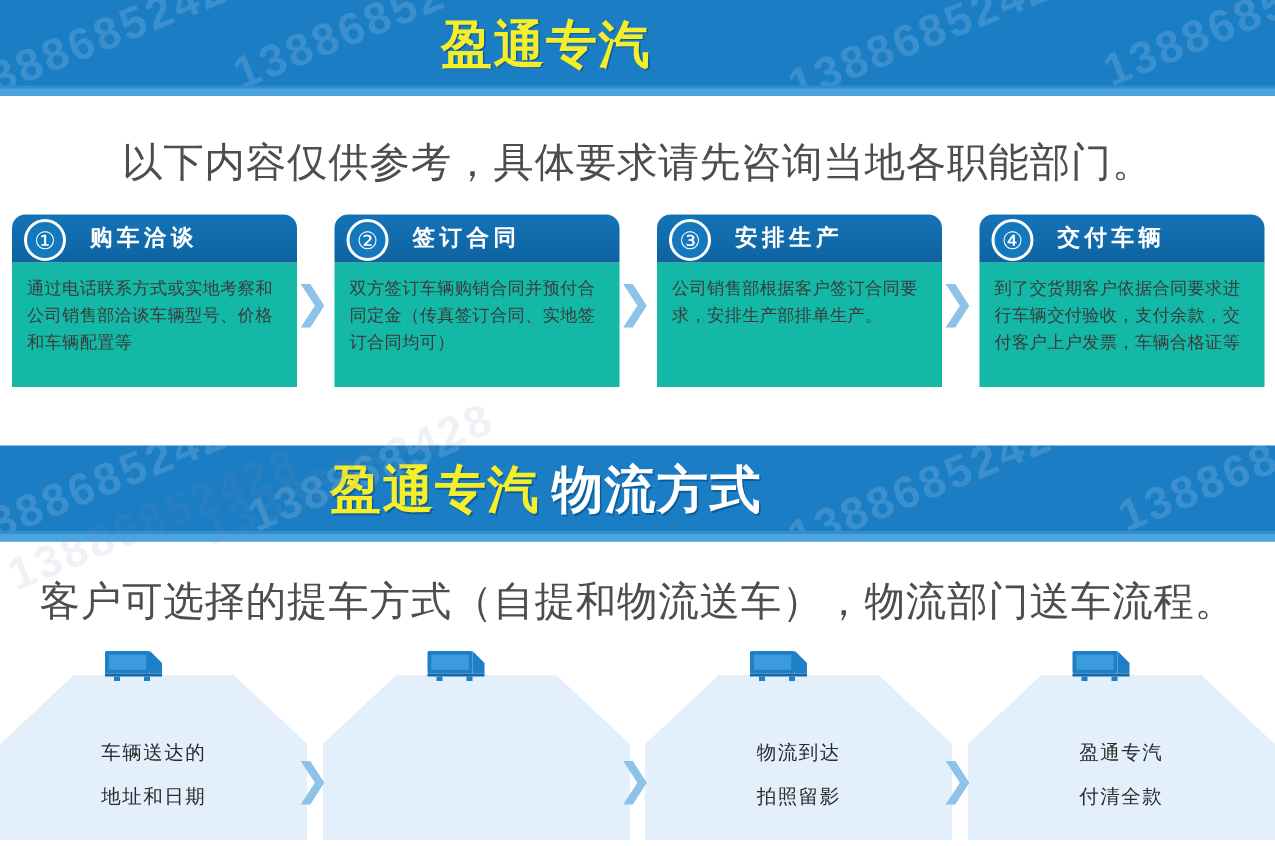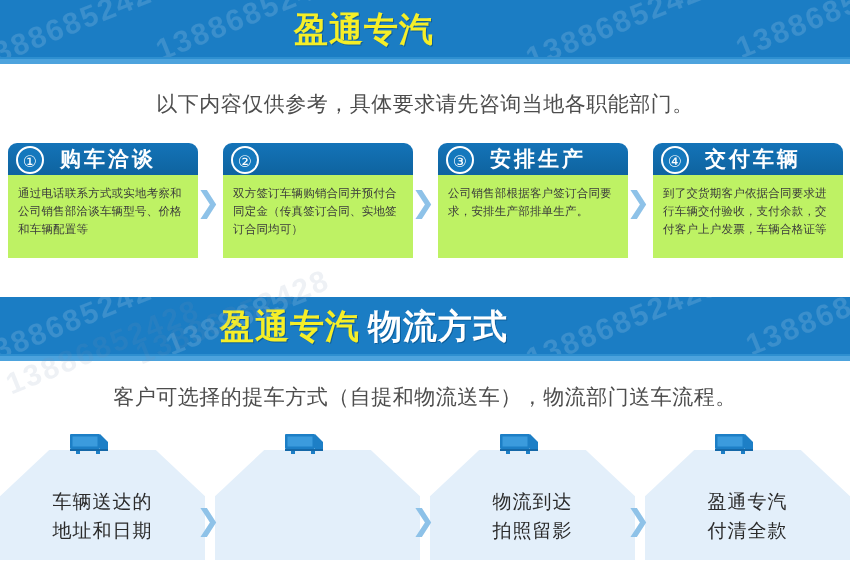--- a/index.html
+++ b/index.html
@@ -84,21 +84,21 @@
     transform: rotate(-22deg);
     pointer-events: none;
     user-select: none;
     white-space: nowrap;
   }
 
   
   .subtitle {
     width: 850px;
     text-align: center;
-    font-size: 21px;
+    font-size: 27px;
     color: #4d4d4d;
     letter-spacing: 0.5px;
     white-space: nowrap;
   }
   #subtitle-1 { margin-top: 26px; }
 
   
   #purchase-steps {
     position: absolute;
     left: 0;
@@ -134,29 +134,29 @@
     text-align: center;
     box-sizing: border-box;
   }
   .step-title {
     position: absolute;
     left: 52px;
     top: 0;
     height: 32px;
     line-height: 32px;
     color: #ffffff;
-    font-size: 21px;
+    font-size: 15px;
     font-weight: bold;
     letter-spacing: 3px;
     white-space: nowrap;
   }
   .step-body {
     width: 190px;
     height: 83px;
-    background: #bef264;
+    background: #14b8a6;
     box-sizing: border-box;
     padding: 9px 10px 0 10px;
     font-size: 11.5px;
     line-height: 18px;
     color: #3b3b3b;
     letter-spacing: 0.2px;
   }
   .chev {
     position: absolute;
     top: 44px;
@@ -199,21 +199,21 @@
     height: 110px;
     background: #e3effa;
     clip-path: polygon(0% 42%, 24% 0%, 76% 0%, 100% 42%, 100% 100%, 0% 100%);
   }
   .log-label {
     position: absolute;
     left: 0;
     top: 62px;
     width: 205px;
     text-align: center;
-    font-size: 19px;
+    font-size: 13px;
     line-height: 29px;
     color: #2b2b2b;
     letter-spacing: 1px;
     z-index: 2;
   }
   .log-chev {
     position: absolute;
     top: 80px;
     width: 22px;
     height: 30px;
@@ -249,20 +249,21 @@
       <div class="step-num">①</div>
       <div class="step-title">购车洽谈</div>
     </div>
     <div class="step-body">通过电话联系方式或实地考察和公司销售部洽谈车辆型号、价格和车辆配置等</div>
   </div>
   <div class="chev" style="left:196px;">❯</div>
 
   <div class="step-card" style="left:223px;">
     <div class="step-head">
       <div class="step-num">②</div>
+      <div class="step-title">签订合同</div>
     </div>
     <div class="step-body">双方签订车辆购销合同并预付合同定金（传真签订合同、实地签订合同均可）</div>
   </div>
   <div class="chev" style="left:411px;">❯</div>
 
   <div class="step-card" style="left:438px;">
     <div class="step-head">
       <div class="step-num">③</div>
       <div class="step-title">安排生产</div>
     </div>

